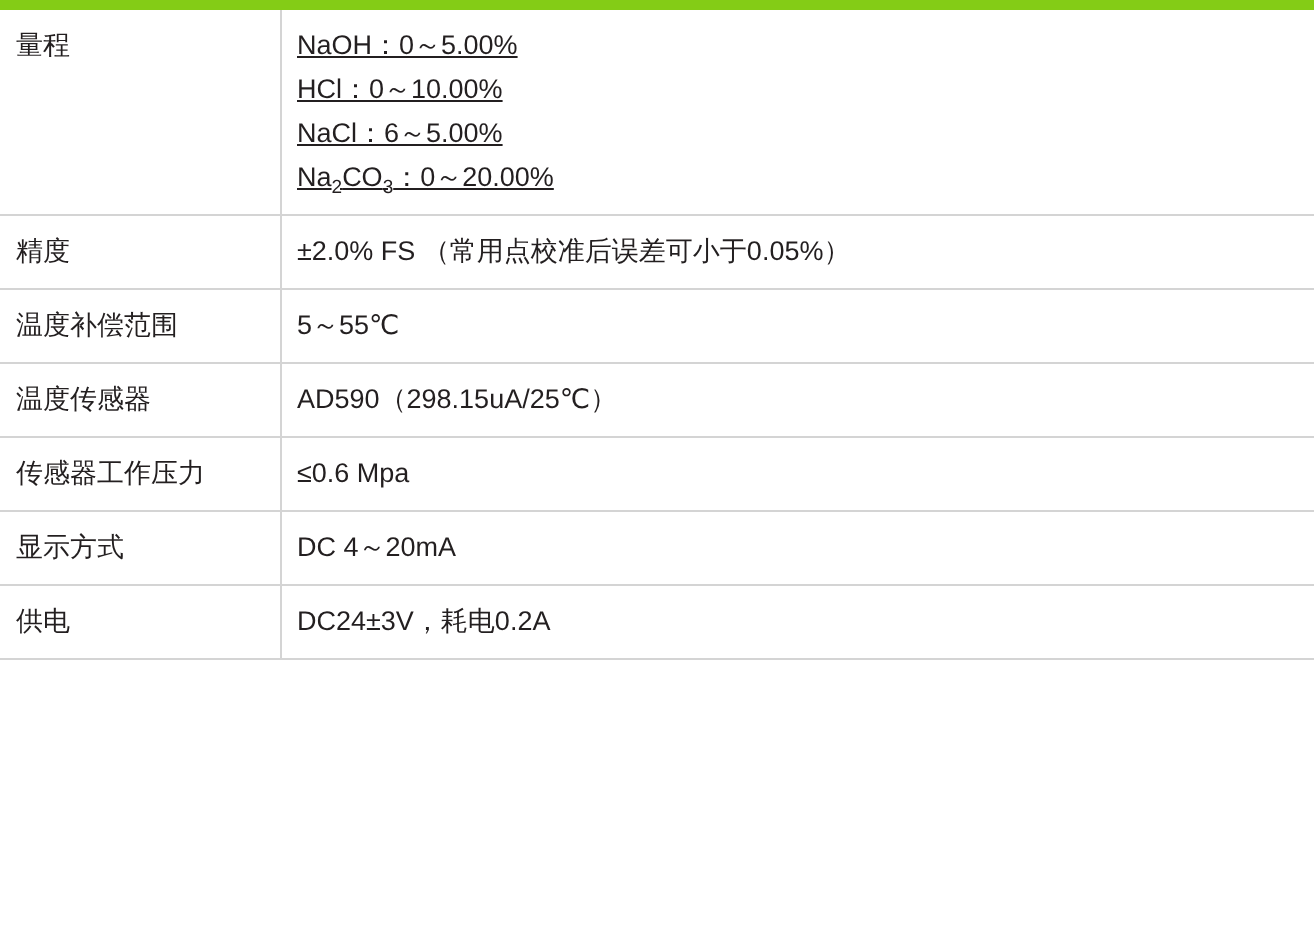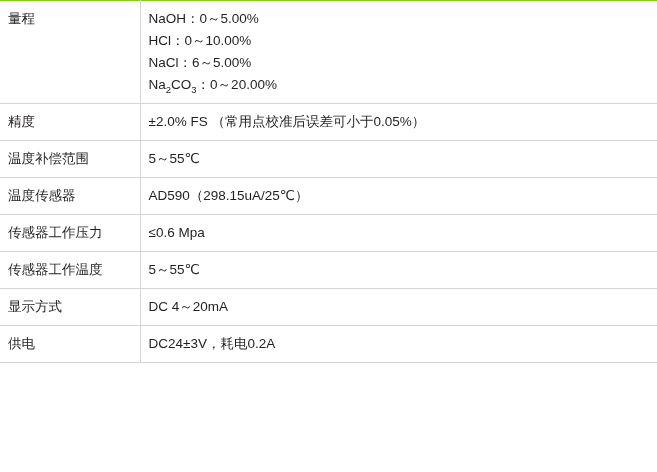--- a/index.html
+++ b/index.html
@@ -16,41 +16,42 @@
   }
   .spec-table {
     width: 657px;
     border-collapse: collapse;
     table-layout: fixed;
   }
   .spec-table tr {
     border-bottom: 1px solid #d4d4d4;
   }
   .spec-table tr:first-child {
-    border-top: 1px solid #84cc16;
+    border-top: 5px solid #84cc16;
   }
   .spec-table td {
     vertical-align: top;
     font-size: 13.5px;
     line-height: 22px;
     padding: 7px 0 7px 0;
     color: #231f20;
   }
   td.label-cell {
     width: 140px;
     padding-left: 8px;
     box-sizing: border-box;
   }
   td.value-cell {
     padding-left: 8px;
     box-sizing: border-box;
     border-left: 1px solid #d4d4d4;
   }
   .multiline div {
     white-space: pre;
+    text-decoration: underline;
   }
   .sub {
     font-size: 9.5px;
     vertical-align: sub;
     line-height: 1;
   }
   .val-line {
     display: block;
   }
 </style>
@@ -83,24 +84,20 @@
     <tr>
       <td class="label-cell">温度传感器</td>
       <td class="value-cell">AD590（298.15uA/25℃）</td>
     </tr>
 
     <tr>
       <td class="label-cell">传感器工作压力</td>
       <td class="value-cell">≤0.6 Mpa</td>
     </tr>
 
-    <tr>
-      <td class="label-cell">传感器工作温度</td>
-      <td class="value-cell">5～55℃</td>
-    </tr>
 
 
     <tr>
       <td class="label-cell">显示方式</td>
       <td class="value-cell">DC 4～20mA</td>
     </tr>
 
 
 
     <tr>

